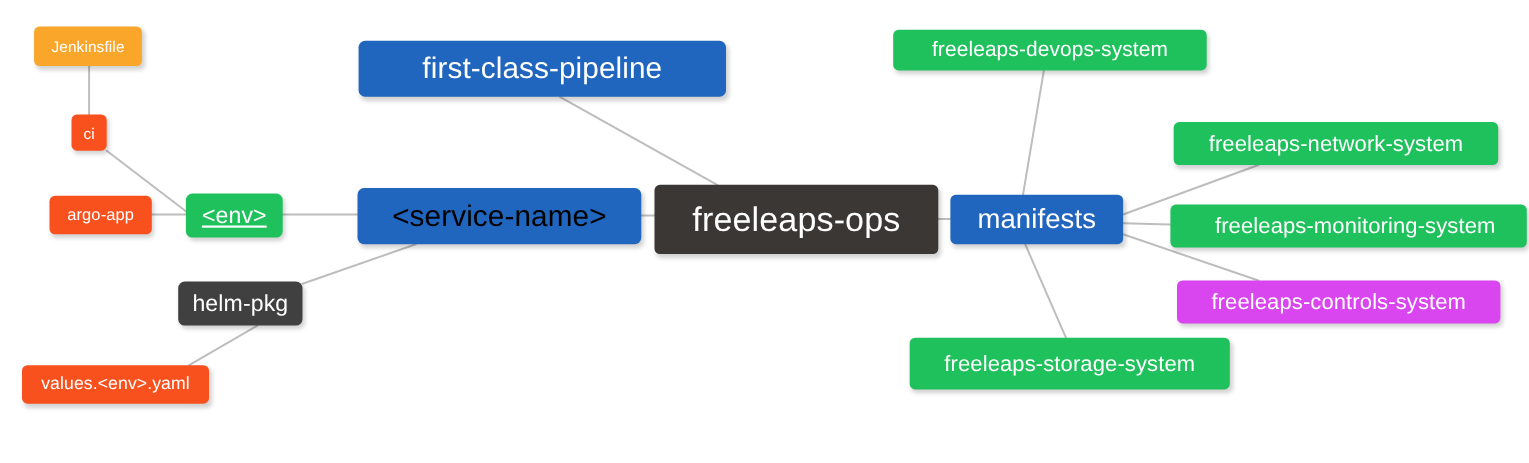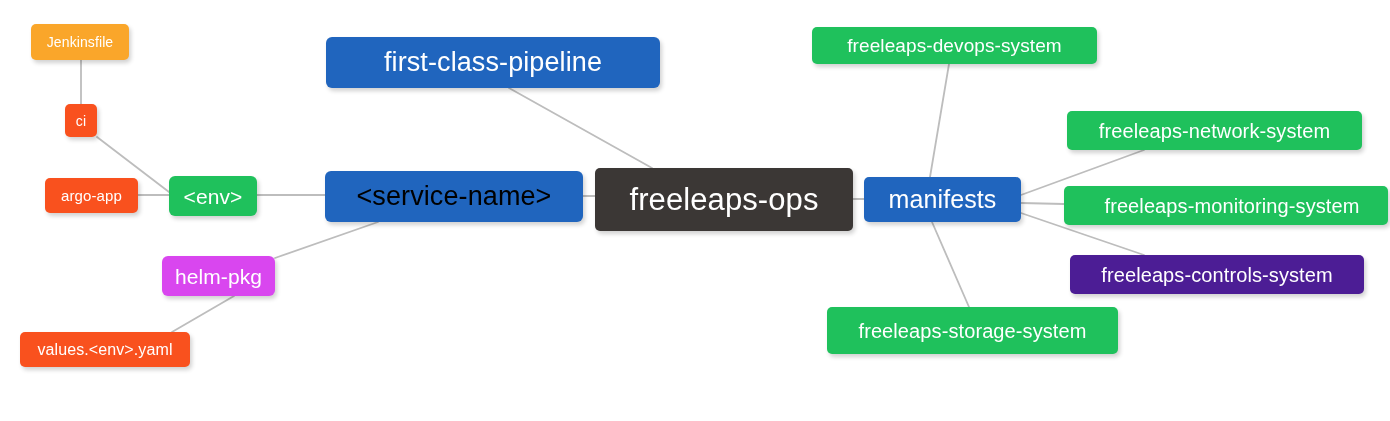--- a/index.html
+++ b/index.html
@@ -66,24 +66,24 @@
   <div id="node-layer">
       <div class="node" style="left: 19px; top: 24px; width: 98px; height: 36px; background: rgb(250, 166, 42); font-size: 14px; border-radius: 5px; color: rgb(255, 255, 255);">
         <span>Jenkinsfile</span>
       </div>
       <div class="node" style="left: 53px; top: 104px; width: 32px; height: 33px; background: rgb(249, 81, 30); font-size: 14px; border-radius: 5px; color: rgb(255, 255, 255);">
         <span>ci</span>
       </div>
       <div class="node" style="left: 33px; top: 178px; width: 93px; height: 35px; background: rgb(249, 81, 30); font-size: 15px; border-radius: 5px; color: rgb(255, 255, 255);">
         <span>argo-app</span>
       </div>
-      <div class="node" style="left: 157px; top: 176px; width: 88px; height: 40px; background: rgb(31, 193, 92); font-size: 21px; border-radius: 6px; color: rgb(255, 255, 255);">
+      <div class="node" style="left: 157px; top: 176px; width: 88px; height: 40px; background: rgb(31, 193, 92); font-size: 21px; border-radius: 6px; color: rgb(255, 255, 255); text-decoration: underline;">
         <span>&lt;env&gt;</span>
       </div>
-      <div class="node" style="left: 150px; top: 256px; width: 113px; height: 40px; background: #d946ef; font-size: 21px; border-radius: 6px; color: rgb(255, 255, 255);">
+      <div class="node" style="left: 150px; top: 256px; width: 113px; height: 40px; background: #404040; font-size: 21px; border-radius: 6px; color: rgb(255, 255, 255);">
         <span>helm-pkg</span>
       </div>
       <div class="node" style="left: 8px; top: 332px; width: 170px; height: 35px; background: rgb(249, 81, 30); font-size: 16px; border-radius: 5px; color: rgb(255, 255, 255);">
         <span>values.&lt;env&gt;.yaml</span>
       </div>
       <div class="node" style="left: 314px; top: 37px; width: 334px; height: 51px; background: rgb(32, 101, 190); font-size: 27px; border-radius: 6px; color: rgb(255, 255, 255);">
         <span>first-class-pipeline</span>
       </div>
       <div class="node" style="left: 313px; top: 171px; width: 258px; height: 51px; background: rgb(32, 101, 190); font-size: 27px; border-radius: 6px; color: #000000;">
         <span>&lt;service-name&gt;</span>
@@ -96,20 +96,20 @@
       </div>
       <div class="node" style="left: 800px; top: 27px; width: 285px; height: 37px; background: rgb(31, 193, 92); font-size: 19px; border-radius: 5px; color: rgb(255, 255, 255);">
         <span>freeleaps-devops-system</span>
       </div>
       <div class="node" style="left: 1055px; top: 111px; width: 295px; height: 39px; background: rgb(31, 193, 92); font-size: 20px; border-radius: 5px; color: rgb(255, 255, 255);">
         <span>freeleaps-network-system</span>
       </div>
       <div class="node" style="left: 1052px; top: 186px; width: 324px; height: 39px; background: rgb(31, 193, 92); font-size: 20px; border-radius: 5px; color: rgb(255, 255, 255); padding-left: 12px;">
         <span>freeleaps-monitoring-system</span>
       </div>
-      <div class="node" style="left: 1058px; top: 255px; width: 294px; height: 39px; background: #4c1d95; font-size: 20px; border-radius: 5px; color: rgb(255, 255, 255);">
+      <div class="node" style="left: 1058px; top: 255px; width: 294px; height: 39px; background: #d946ef; font-size: 20px; border-radius: 5px; color: rgb(255, 255, 255);">
         <span>freeleaps-controls-system</span>
       </div>
       <div class="node" style="left: 815px; top: 307px; width: 291px; height: 47px; background: rgb(31, 193, 92); font-size: 20px; border-radius: 5px; color: rgb(255, 255, 255);">
         <span>freeleaps-storage-system</span>
       </div>
     </div>
 </div>
 
 </body></html>

